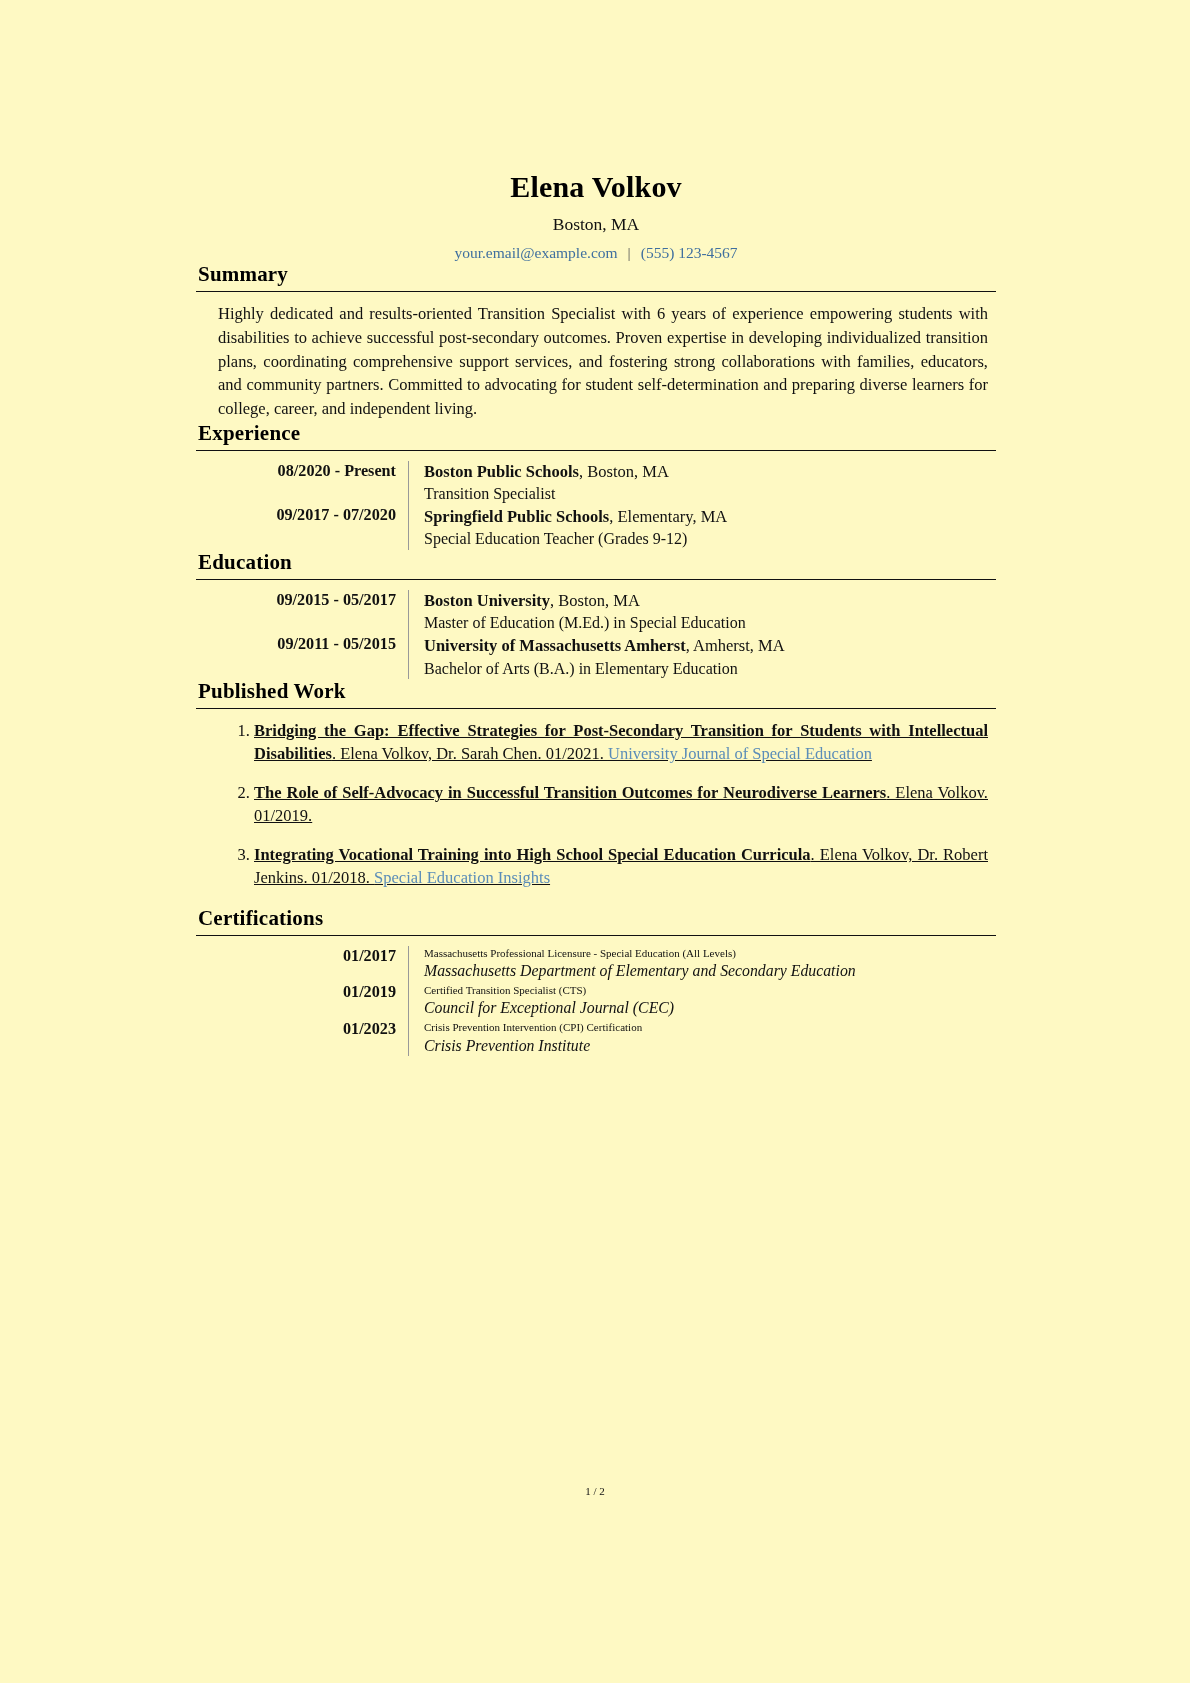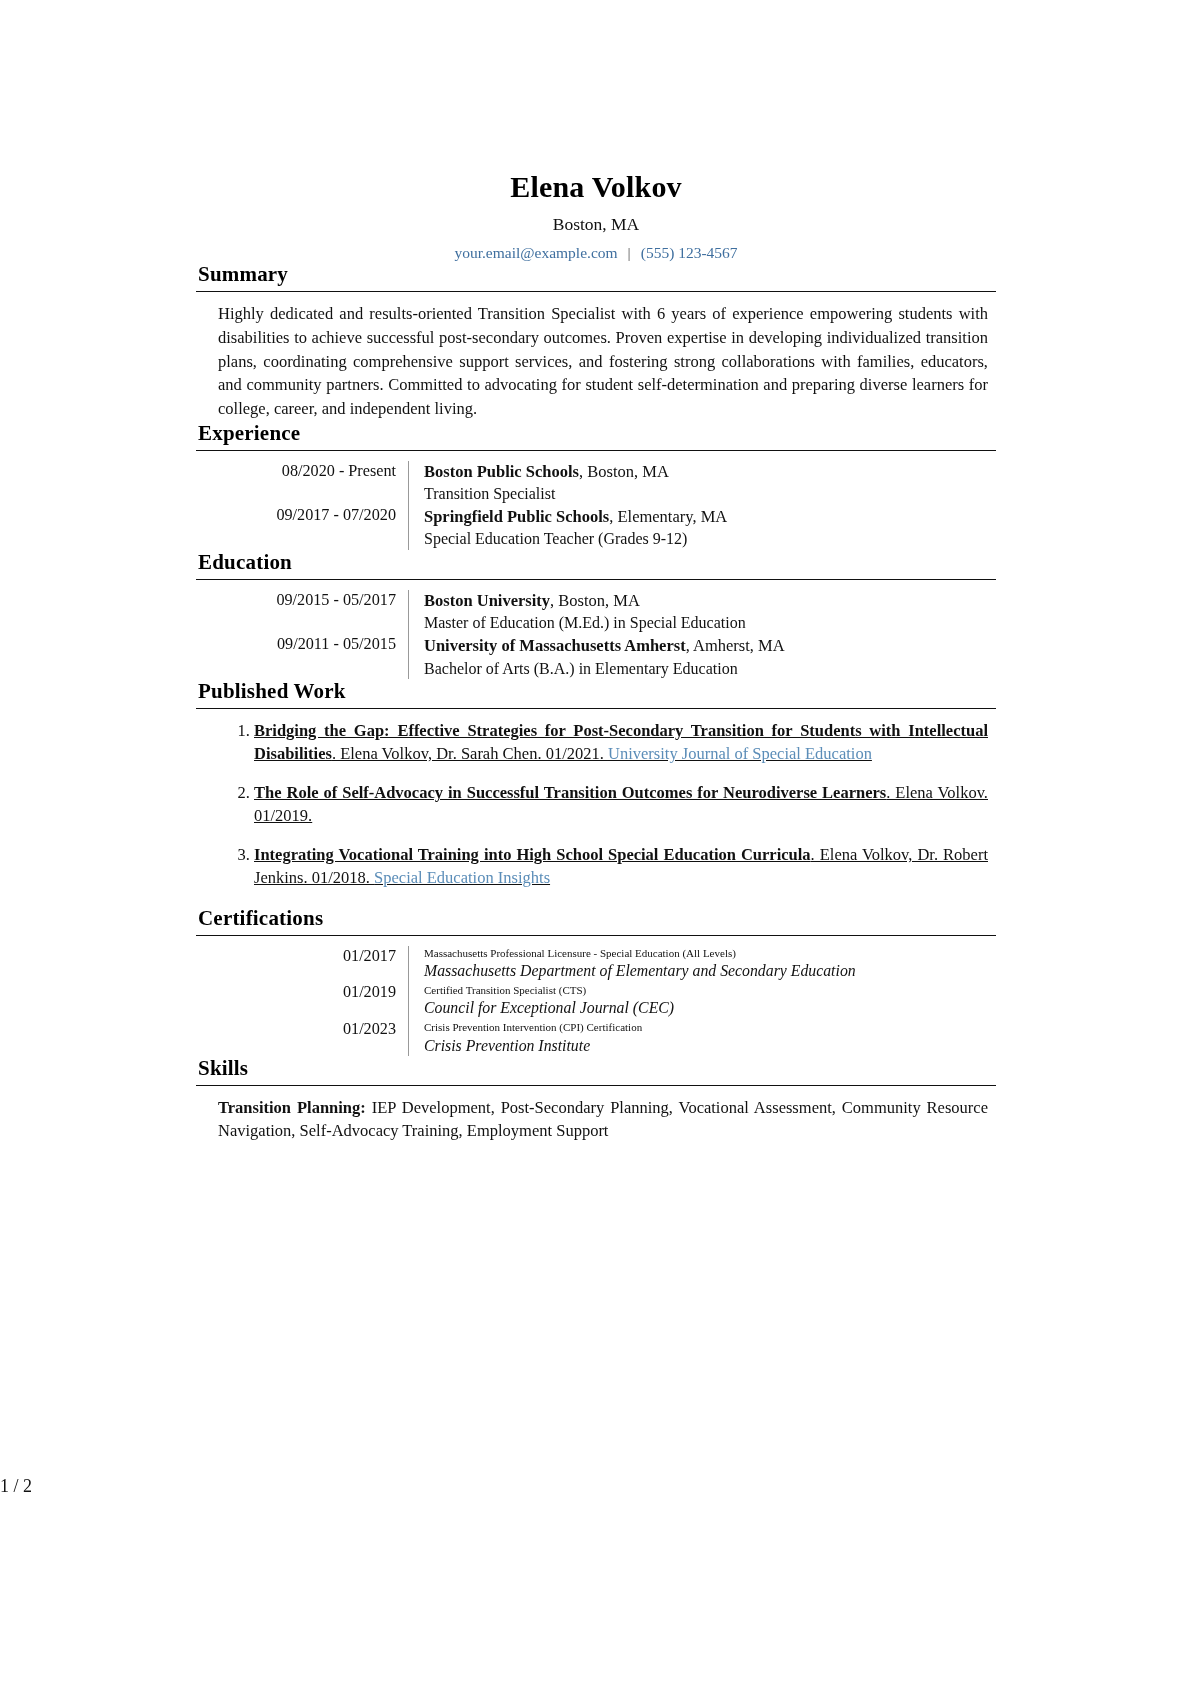--- a/index.html
+++ b/index.html
@@ -6,21 +6,21 @@
     margin: 0;
     padding: 0;
     background: #bfbfbf;
   }
   body {
     font-family: "Liberation Serif", serif;
   }
   .page {
     width: 1190px;
     height: 1683px;
-    background: #ffffff;
+    background: #fef9c3;
     margin: 0 auto;
     position: relative;
     box-sizing: border-box;
     overflow: hidden;
   }
   .content {
     position: absolute;
     left: 196px;
     top: 170px;
     width: 800px;
@@ -91,20 +91,21 @@
     padding: 0;
   }
   .col-date {
     width: 178px;
     text-align: right;
     font-size: 16.2px;
     color: #111;
     white-space: nowrap;
     padding-right: 12px !important;
     padding-top: 1px !important;
+    font-weight: bold;
   }
   .col-bar {
     width: 1px;
     border-left: 1.1px solid #999;
     padding: 0 !important;
   }
   .col-main {
     padding-left: 14px !important;
     font-size: 16.5px;
     color: #111;
@@ -163,22 +164,22 @@
   }
   .skills-cat {
     font-weight: bold;
   }
 
   .footer {
     position: absolute;
     left: 0;
     right: 0;
     bottom: 186px;
-    text-align: left;
-    font-size: 18px;
+    text-align: center;
+    font-size: 11px;
     color: #111;
   }
 </style>
 </head>
 <body>
 
 <div class="page">
   <div class="content">
 
     <div>
@@ -287,22 +288,17 @@
           <td class="col-bar"></td>
           <td class="col-main">
             <div class="cert-title">Crisis Prevention Intervention (CPI) Certification</div>
             <div class="cert-issuer">Crisis Prevention Institute</div>
           </td>
         </tr>
       </tbody>
         </table>
     </div>
 
-    <div class="section">
-      <div class="section-title">Skills</div>
-      <hr class="rule">
-      <p class="skills-text"><span class="skills-cat">Transition Planning:</span><span> IEP Development, Post-Secondary Planning, Vocational Assessment, Community Resource Navigation, Self-Advocacy Training, Employment Support</span></p>
-    </div>
 
   </div>
 
   <div class="footer">1 / 2</div>
 </div>
 
 </body></html>

